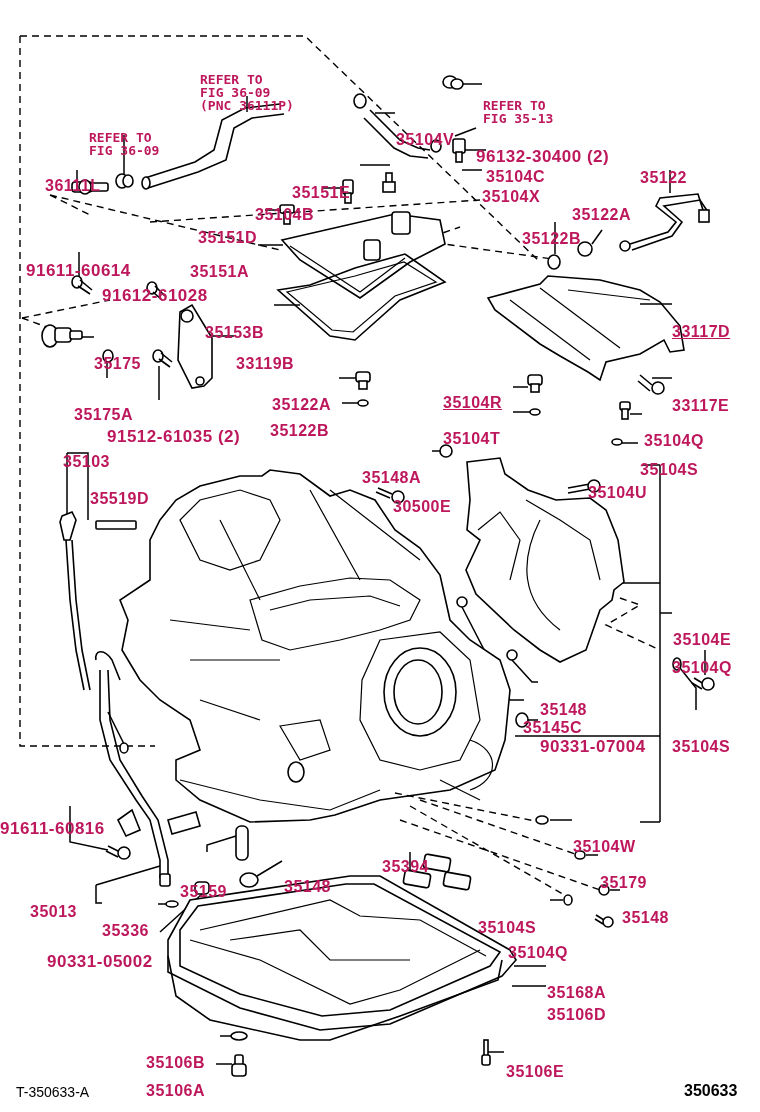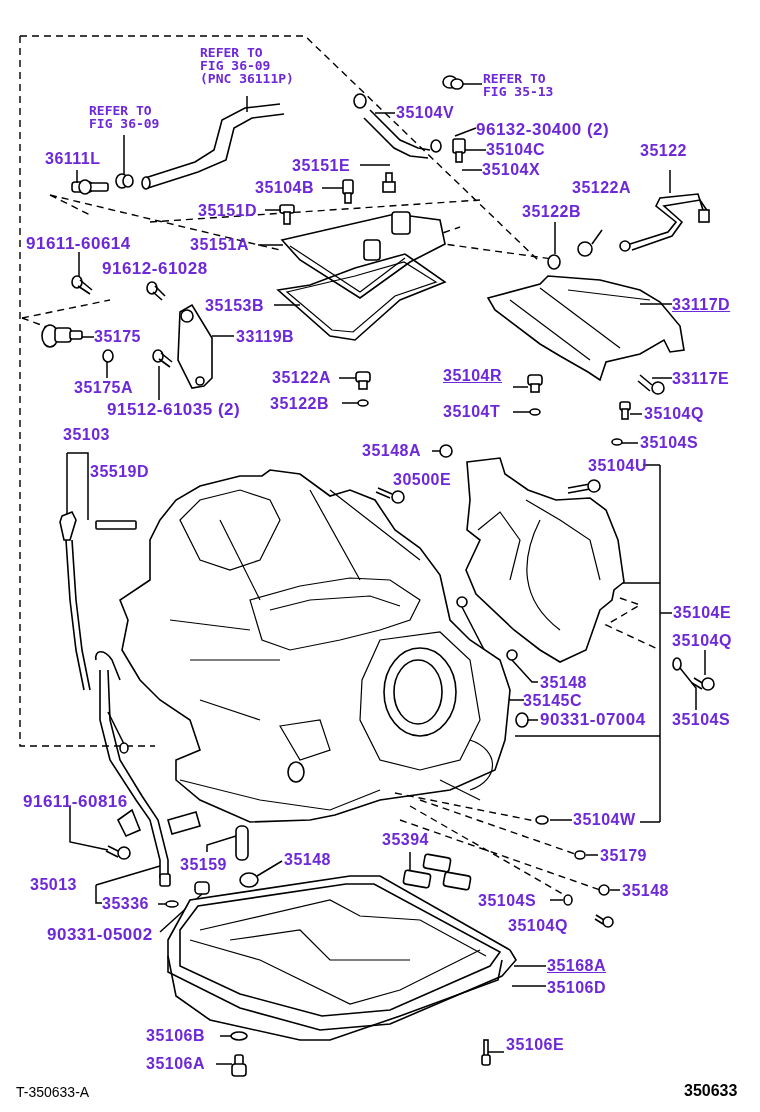--- a/index.html
+++ b/index.html
@@ -1,21 +1,21 @@
 <!DOCTYPE html>
 <html><head>
 <meta charset="utf-8">
 <style>
   html, body { margin: 0; padding: 0; background: #ffffff; }
   body { width: 760px; height: 1112px; position: relative; overflow: hidden;
          font-family: "Liberation Sans", "DejaVu Sans", sans-serif; color: #000; }
   #diagram { position: absolute; left: 0; top: 0; width: 760px; height: 1112px; }
   .lbl { position: absolute; font-family: "Liberation Sans", "DejaVu Sans", sans-serif;
          font-weight: bold; font-size: 16px; line-height: 16px; white-space: nowrap;
-         letter-spacing: 0.5px; color: #6d28d9; }
+         letter-spacing: 0.5px; color: #be185d; margin-top: 27px; }
   .lbl.small { font-size: 17px; line-height: 14px; }
   .lbl.ref { font-size: 13px; line-height: 13px; font-family: "DejaVu Sans Mono", "Liberation Mono", monospace; letter-spacing: 0; }
   .footer { position: absolute; font-family: "Liberation Sans", "DejaVu Sans", sans-serif; font-size: 14px; color: #000; }
   .footer.right { font-weight: bold; font-size: 16px; }
   svg .ln { fill: none; stroke: #000; stroke-width: 1.6; }
   svg .thin { fill: none; stroke: #000; stroke-width: 1.2; }
   svg .dash { fill: none; stroke: #000; stroke-width: 1.4; stroke-dasharray: 7 5; }
   svg .leader { fill: none; stroke: #000; stroke-width: 1.5; }
   svg .part { fill: #fff; stroke: #000; stroke-width: 1.6; }
 </style>
@@ -373,31 +373,31 @@
 <div class="lbl" style="left:90px;top:464px;">35519D</div>
 <div class="lbl" style="left:588px;top:458px;">35104U</div>
 <div class="lbl" style="left:393px;top:472px;">30500E</div>
 <div class="lbl" style="left:673px;top:605px;">35104E</div>
 <div class="lbl" style="left:672px;top:633px;">35104Q</div>
 <div class="lbl" style="left:540px;top:675px;">35148</div>
 <div class="lbl" style="left:523px;top:693px;">35145C</div>
 <div class="lbl" style="left:672px;top:712px;">35104S</div>
 <div class="lbl small" style="left:540px;top:713px;">90331-07004</div>
 <div class="lbl" style="left:573px;top:812px;">35104W</div>
-<div class="lbl small" style="left:23px;top:795px;">91611-60816</div>
+<div class="lbl small" style="left:0;top:795px;">91611-60816</div>
 <div class="lbl" style="left:382px;top:832px;">35394</div>
 <div class="lbl" style="left:180px;top:857px;">35159</div>
 <div class="lbl" style="left:284px;top:852px;">35148</div>
 <div class="lbl" style="left:600px;top:848px;">35179</div>
 <div class="lbl" style="left:30px;top:877px;">35013</div>
 <div class="lbl" style="left:622px;top:883px;">35148</div>
 <div class="lbl" style="left:102px;top:896px;">35336</div>
 <div class="lbl" style="left:478px;top:893px;">35104S</div>
 <div class="lbl" style="left:508px;top:918px;">35104Q</div>
 <div class="lbl small" style="left:47px;top:928px;">90331-05002</div>
-<div class="lbl" style="left:547px;top:958px;text-decoration:underline;">35168A</div>
+<div class="lbl" style="left:547px;top:958px;">35168A</div>
 <div class="lbl" style="left:547px;top:980px;">35106D</div>
 <div class="lbl" style="left:146px;top:1028px;">35106B</div>
 <div class="lbl" style="left:506px;top:1037px;">35106E</div>
 <div class="lbl" style="left:146px;top:1056px;">35106A</div>
 
 <div class="footer" style="left:16px;top:1084px;">T-350633-A</div>
 <div class="footer right" style="left:684px;top:1082px;">350633</div>
 
 </body></html>

